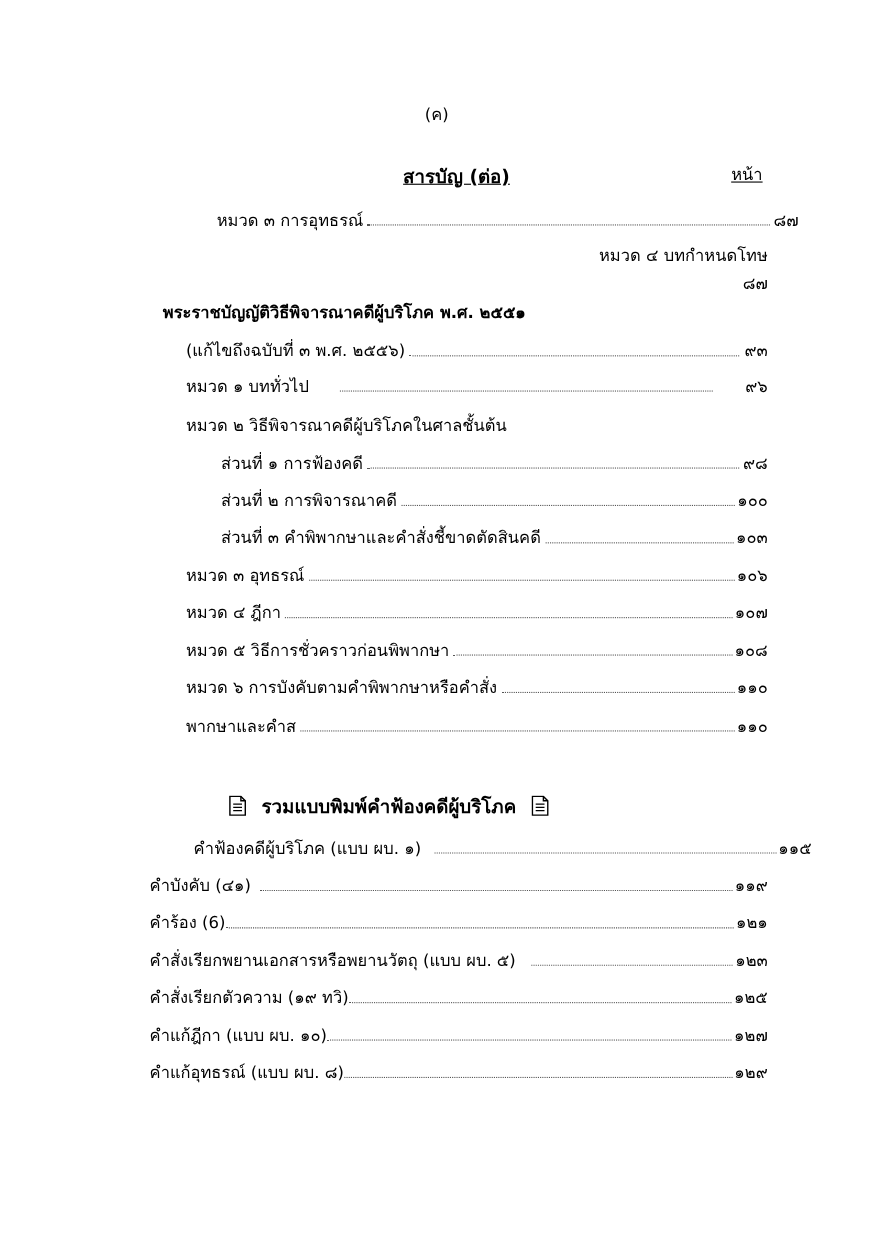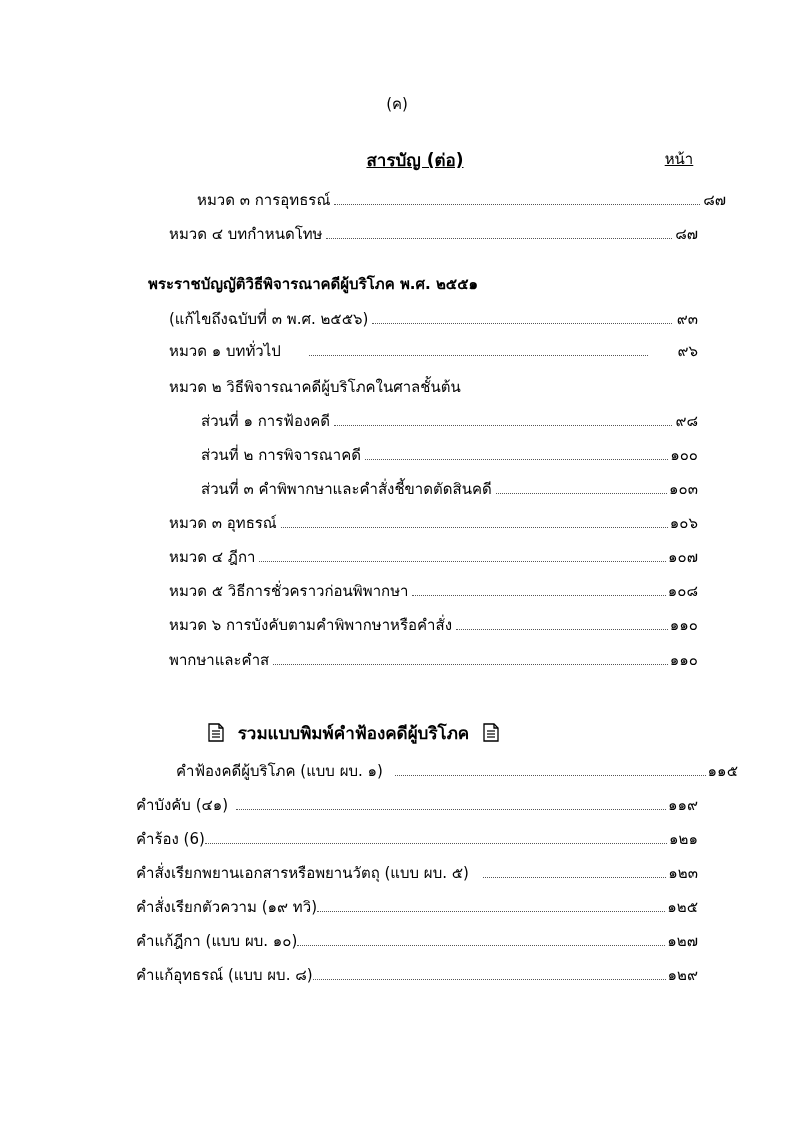--- a/index.html
+++ b/index.html
@@ -49,21 +49,21 @@
 
 <div class="page-label">(ค)</div>
 <div class="toc-title">สารบัญ (ต่อ)</div>
 <div class="page-col-header">หน้า</div>
 
 <div class="toc-row" style="top:188px; left:169px; width:529px;margin-left:28px;">
   <span class="label">หมวด ๓ การอุทธรณ์</span>
   <span class="leader"></span>
   <span class="pg">๘๗</span>
 </div>
-<div class="toc-row" style="top:222px; left:169px; width:529px;">
+<div class="toc-row" style="top:222px; left:169px; width:529px;flex-direction:column;">
   <span class="label">หมวด ๔ บทกำหนดโทษ</span>
   <span class="leader"></span>
   <span class="pg">๘๗</span>
 </div>
 
 <div class="section-heading" style="top:272px; left:136px;margin-left:12px;">พระราชบัญญัติวิธีพิจารณาคดีผู้บริโภค พ.ศ. ๒๕๕๑</div>
 
 <div class="toc-row" style="top:307px; left:169px; width:529px;">
   <span class="label">(แก้ไขถึงฉบับที่ ๓ พ.ศ. ๒๕๕๖)</span>
   <span class="leader"></span>

